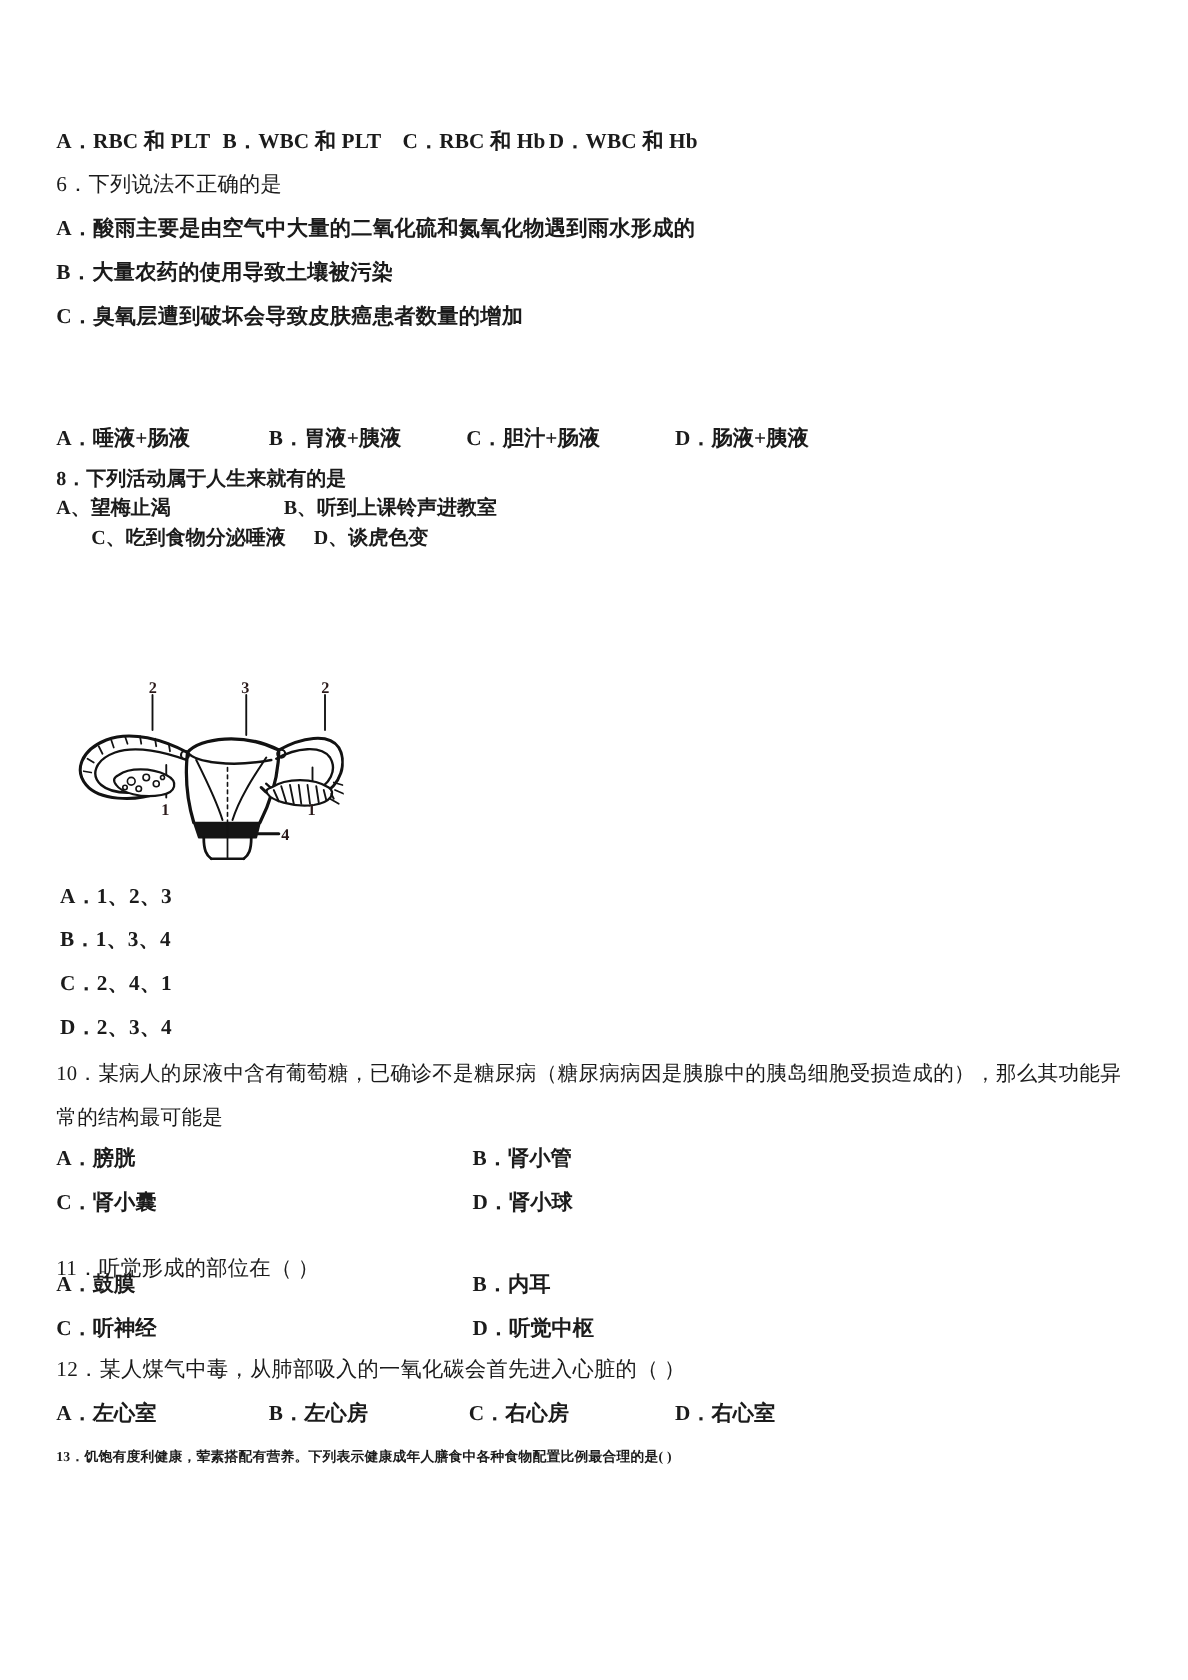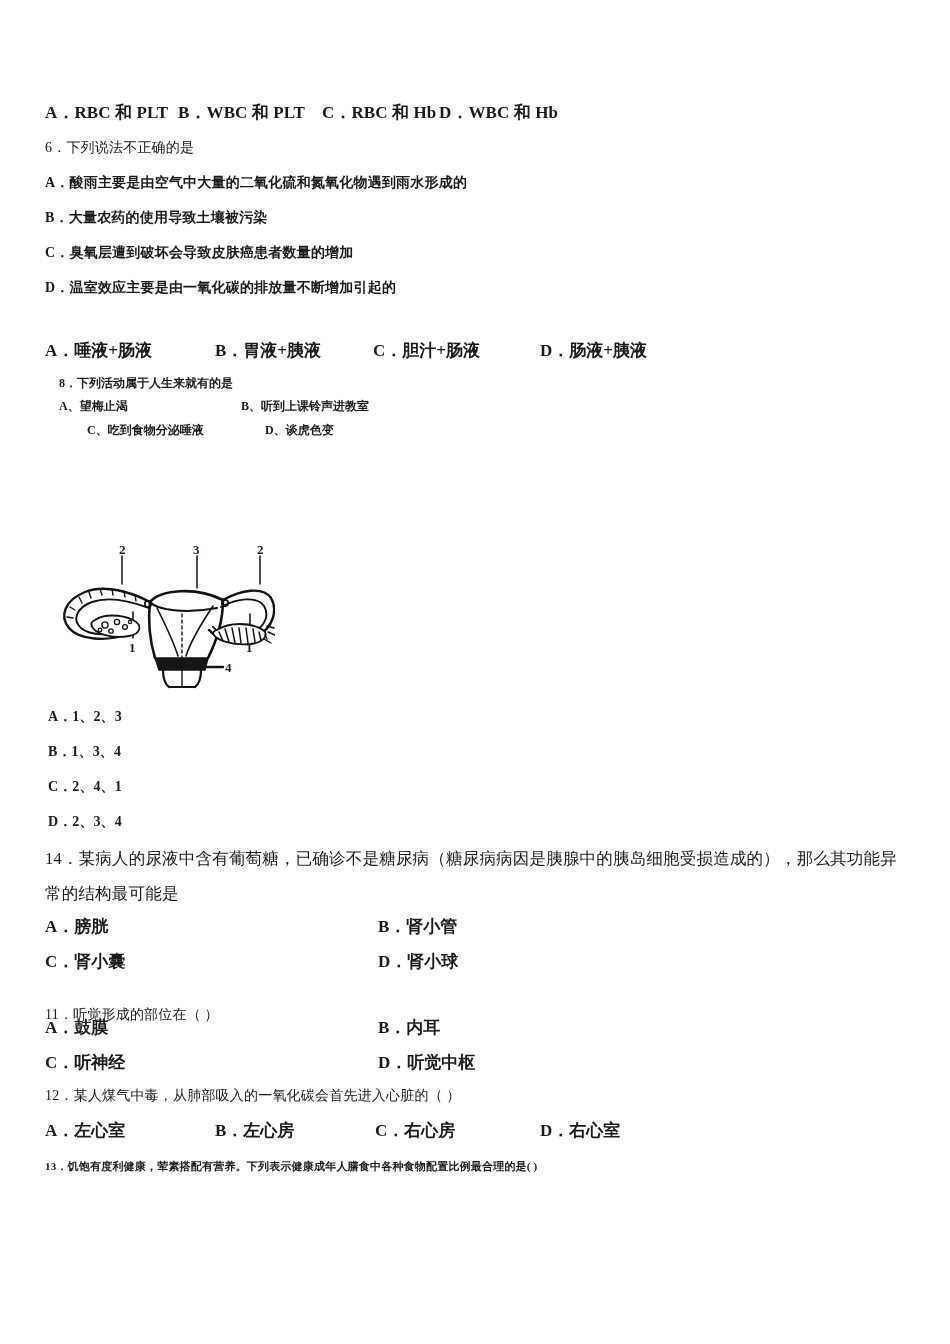--- a/index.html
+++ b/index.html
@@ -21,21 +21,21 @@
     position: absolute;
     left: 0; top: 0;
     width: 950px;
     height: 1344px;
   }
   
   .row {
     position: absolute;
     left: 45px;
     white-space: nowrap;
-    font-size: 14px;
+    font-size: 17px;
     line-height: 20px;
     letter-spacing: 0.2px;
   }
   .q {
     font-weight: 400;
   }
   
   .optrow {
     position: absolute;
     white-space: nowrap;
@@ -46,23 +46,23 @@
     position: absolute;
     white-space: nowrap;
     top: 0;
   }
   .cn   { font-weight: 700; }
   .latin{ font-weight: 700; letter-spacing: 0.1px; }
 
   
   .tight {
     position: absolute;
-    left: 59px;
-    white-space: nowrap;
-    font-size: 12px;
+    left: 45px;
+    white-space: nowrap;
+    font-size: 16px;
     line-height: 19px;
     font-weight: 700;
   }
   .tight .opt {
     position: absolute;
     top: 0;
     white-space: nowrap;
   }
 
   
@@ -91,21 +91,20 @@
     <span class="opt latin" style="left:0px;">A．RBC 和 PLT</span>
     <span class="opt latin" style="left:133px;">B．WBC 和 PLT</span>
     <span class="opt latin" style="left:277px;">C．RBC 和 Hb</span>
     <span class="opt latin" style="left:394px;">D．WBC 和 Hb</span>
   </div>
 
   <div class="row q" style="top:138px; font-weight:400;">6．下列说法不正确的是</div>
   <div class="row cn" style="top:173px;">A．酸雨主要是由空气中大量的二氧化硫和氮氧化物遇到雨水形成的</div>
   <div class="row cn" style="top:208px;">B．大量农药的使用导致土壤被污染</div>
   <div class="row cn" style="top:243px;">C．臭氧层遭到破坏会导致皮肤癌患者数量的增加</div>
-  <div class="row cn" style="top:278px;">D．温室效应主要是由一氧化碳的排放量不断增加引起的</div>
 
   <div class="optrow" style="top:341px; left:45px;">
     <span class="opt cn" style="left:0px;">A．唾液+肠液</span>
     <span class="opt cn" style="left:170px;">B．胃液+胰液</span>
     <span class="opt cn" style="left:328px;">C．胆汁+肠液</span>
     <span class="opt cn" style="left:495px;">D．肠液+胰液</span>
   </div>
 
   <div class="tight" style="top:374px;">8．下列活动属于人生来就有的是</div>
   <div class="tight" style="top:397px; width:500px;">
@@ -203,21 +202,21 @@
     <span class="fig-num" style="left:84px; top:100px;">1</span>
     <span class="fig-num" style="left:201px; top:100px;">1</span>
     <span class="fig-num" style="left:180px; top:120px;">4</span>
   </div>
 
   <div class="row latin" style="top:707px; left:48px;">A．1、2、3</div>
   <div class="row latin" style="top:742px; left:48px;">B．1、3、4</div>
   <div class="row latin" style="top:777px; left:48px;">C．2、4、1</div>
   <div class="row latin" style="top:812px; left:48px;">D．2、3、4</div>
 
-  <div class="row q" style="top:849px; font-weight:400; font-size:16.5px;">14．某病人的尿液中含有葡萄糖，已确诊不是糖尿病（糖尿病病因是胰腺中的胰岛细胞受损造成的），那么其功能异</div>
+  <div class="row q" style="top:849px; font-weight:400; font-size:16.5px;">10．某病人的尿液中含有葡萄糖，已确诊不是糖尿病（糖尿病病因是胰腺中的胰岛细胞受损造成的），那么其功能异</div>
   <div class="row q" style="top:884px; font-weight:400; font-size:16.5px;">常的结构最可能是</div>
   <div class="optrow" style="top:917px; left:45px;">
     <span class="opt cn" style="left:0px;">A．膀胱</span>
     <span class="opt cn" style="left:333px;">B．肾小管</span>
   </div>
   <div class="optrow" style="top:952px; left:45px;">
     <span class="opt cn" style="left:0px;">C．肾小囊</span>
     <span class="opt cn" style="left:333px;">D．肾小球</span>
   </div>
 

